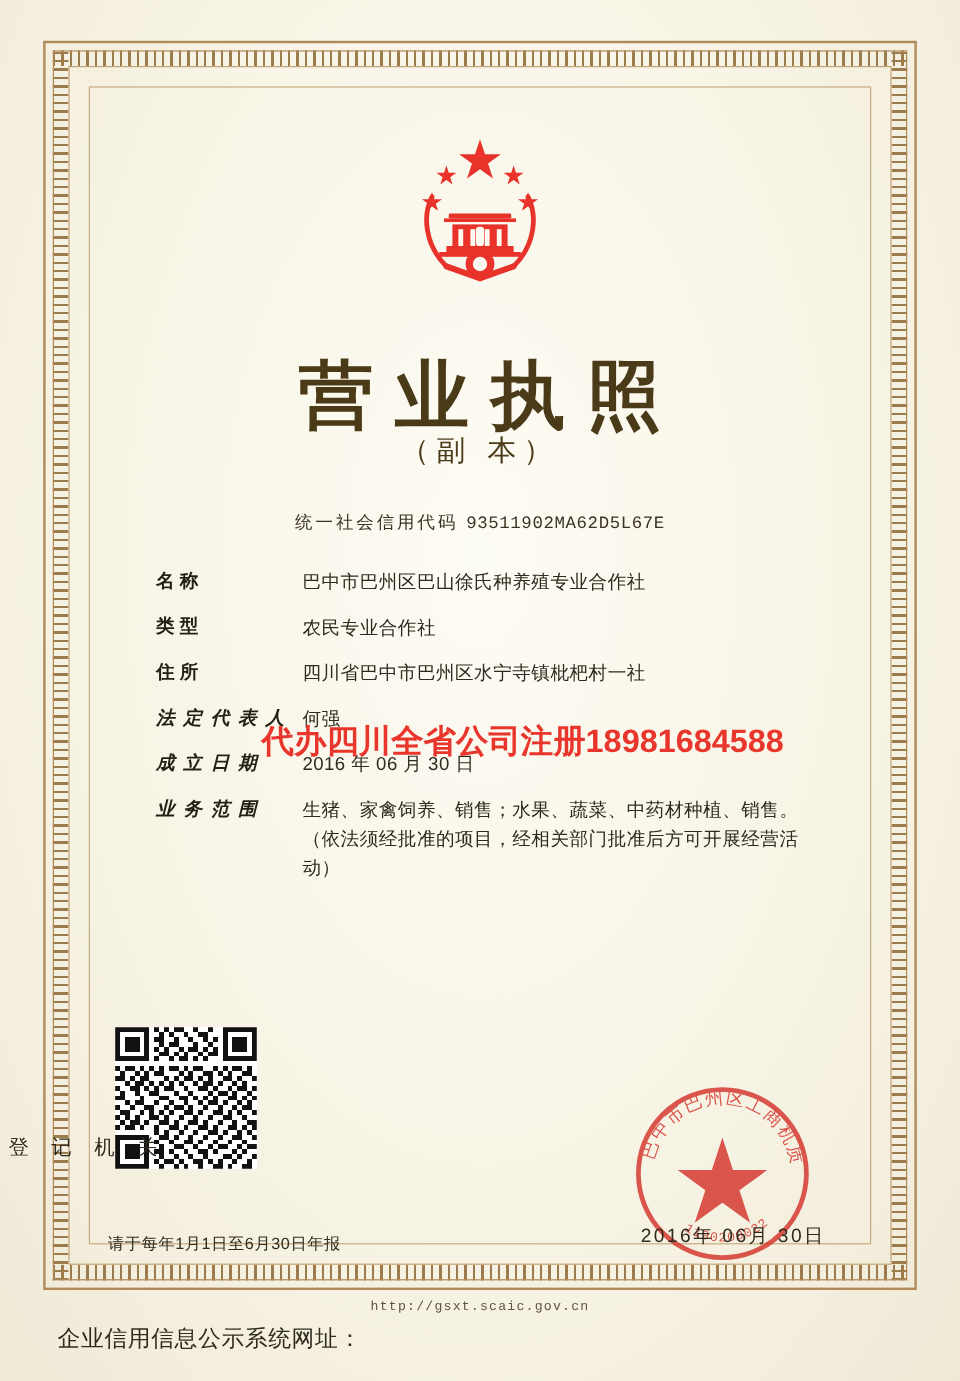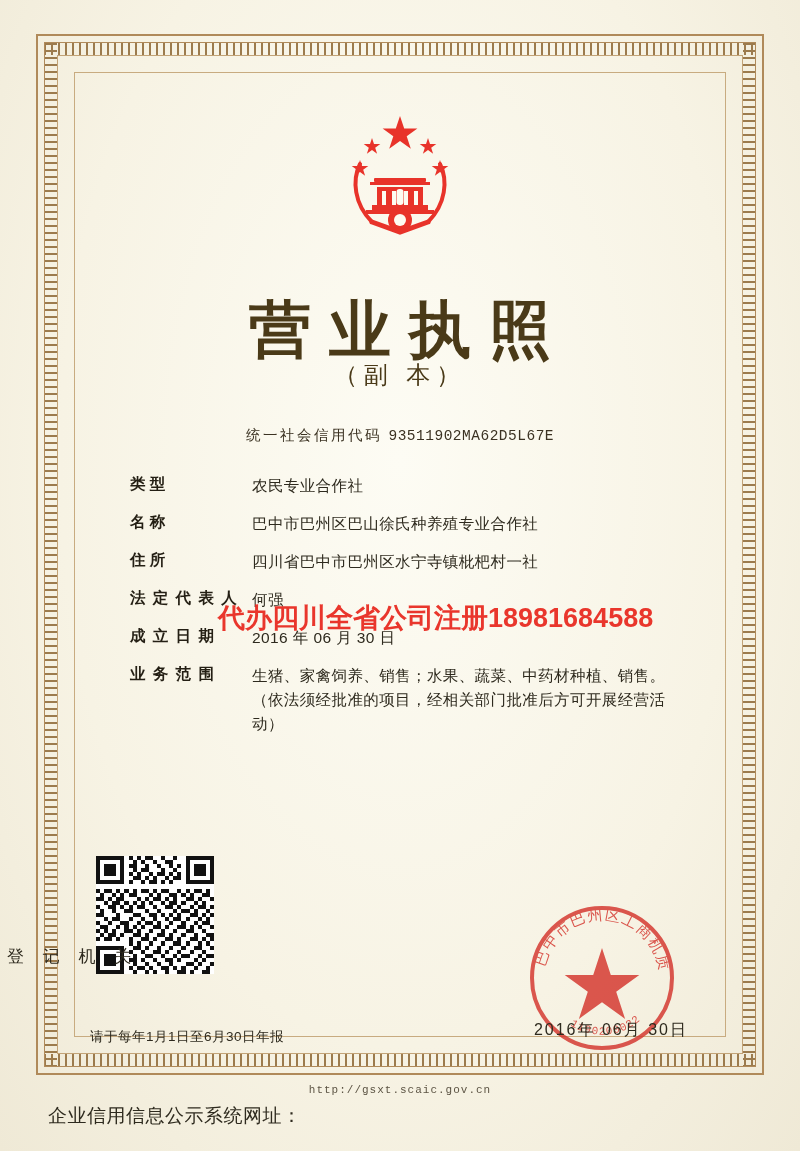--- a/index.html
+++ b/index.html
@@ -102,21 +102,21 @@
     color:#2e2a1e;
   }
   .lbl{
     width:122px;
     flex:0 0 122px;
     font-weight:bold;
     letter-spacing:0px;
     color:#241f14;
     white-space:nowrap;
   }
-  .lbl.sp4{letter-spacing:1.5px;}
+  .lbl.sp4{letter-spacing:1.5px;font-style:italic;}
   .val{
     flex:1;
     line-height:1.55;
     letter-spacing:0.4px;
   }
   .val.num{font-family:"Liberation Sans",sans-serif;}
 
   
   .watermark{
     position:absolute;left:218px;top:600px;
@@ -232,26 +232,26 @@
   <div class="title">营业执照</div>
   <div class="subtitle">（副  本）</div>
 
   <div class="credit-code">
     <span>统一社会信用代码</span>
     <span class="num">93511902MA62D5L67E</span>
   </div>
 
   <div class="fields">
     <div class="row">
+      <div class="lbl">名        称</div>
+      <div class="val">巴中市巴州区巴山徐氏种养殖专业合作社</div>
+    </div>
+    <div class="row">
       <div class="lbl">类        型</div>
       <div class="val">农民专业合作社</div>
-    </div>
-    <div class="row">
-      <div class="lbl">名        称</div>
-      <div class="val">巴中市巴州区巴山徐氏种养殖专业合作社</div>
     </div>
     <div class="row">
       <div class="lbl">住        所</div>
       <div class="val">四川省巴中市巴州区水宁寺镇枇杷村一社</div>
     </div>
     <div class="row">
       <div class="lbl sp4">法 定 代 表 人</div>
       <div class="val">何强</div>
     </div>
     <div class="row">

